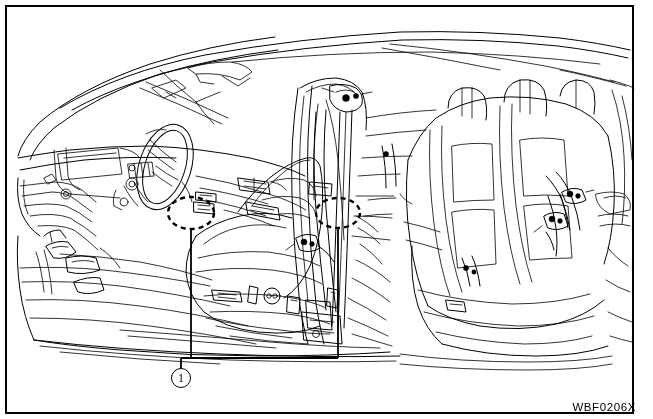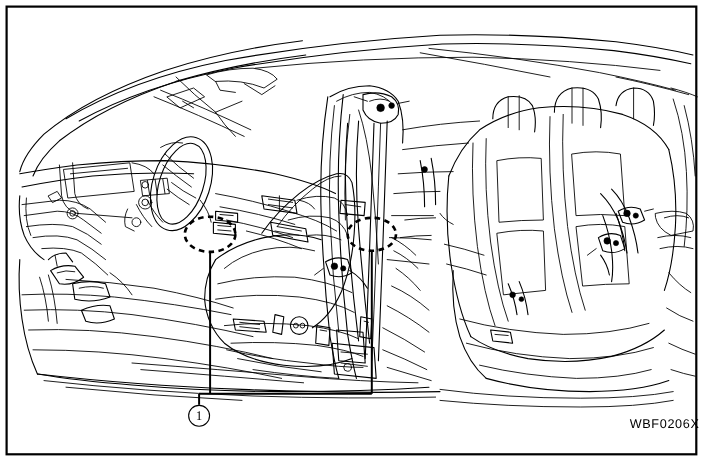--- a/index.html
+++ b/index.html
@@ -81,21 +81,21 @@
     justify-content: center;
     font-size: 12px;
     line-height: 1;
     color: #000000;
     background: #ffffff;
     font-family: "Liberation Serif", serif;
   }
   #figure-code {
     position: absolute;
     right: 17px;
-    bottom: 27px;
+    bottom: 6px;
     font-size: 11.5px;
     letter-spacing: 0.6px;
     color: #000000;
     font-family: "Liberation Sans", sans-serif;
     white-space: nowrap;
   }
 </style>
 </head>
 <body>
 

